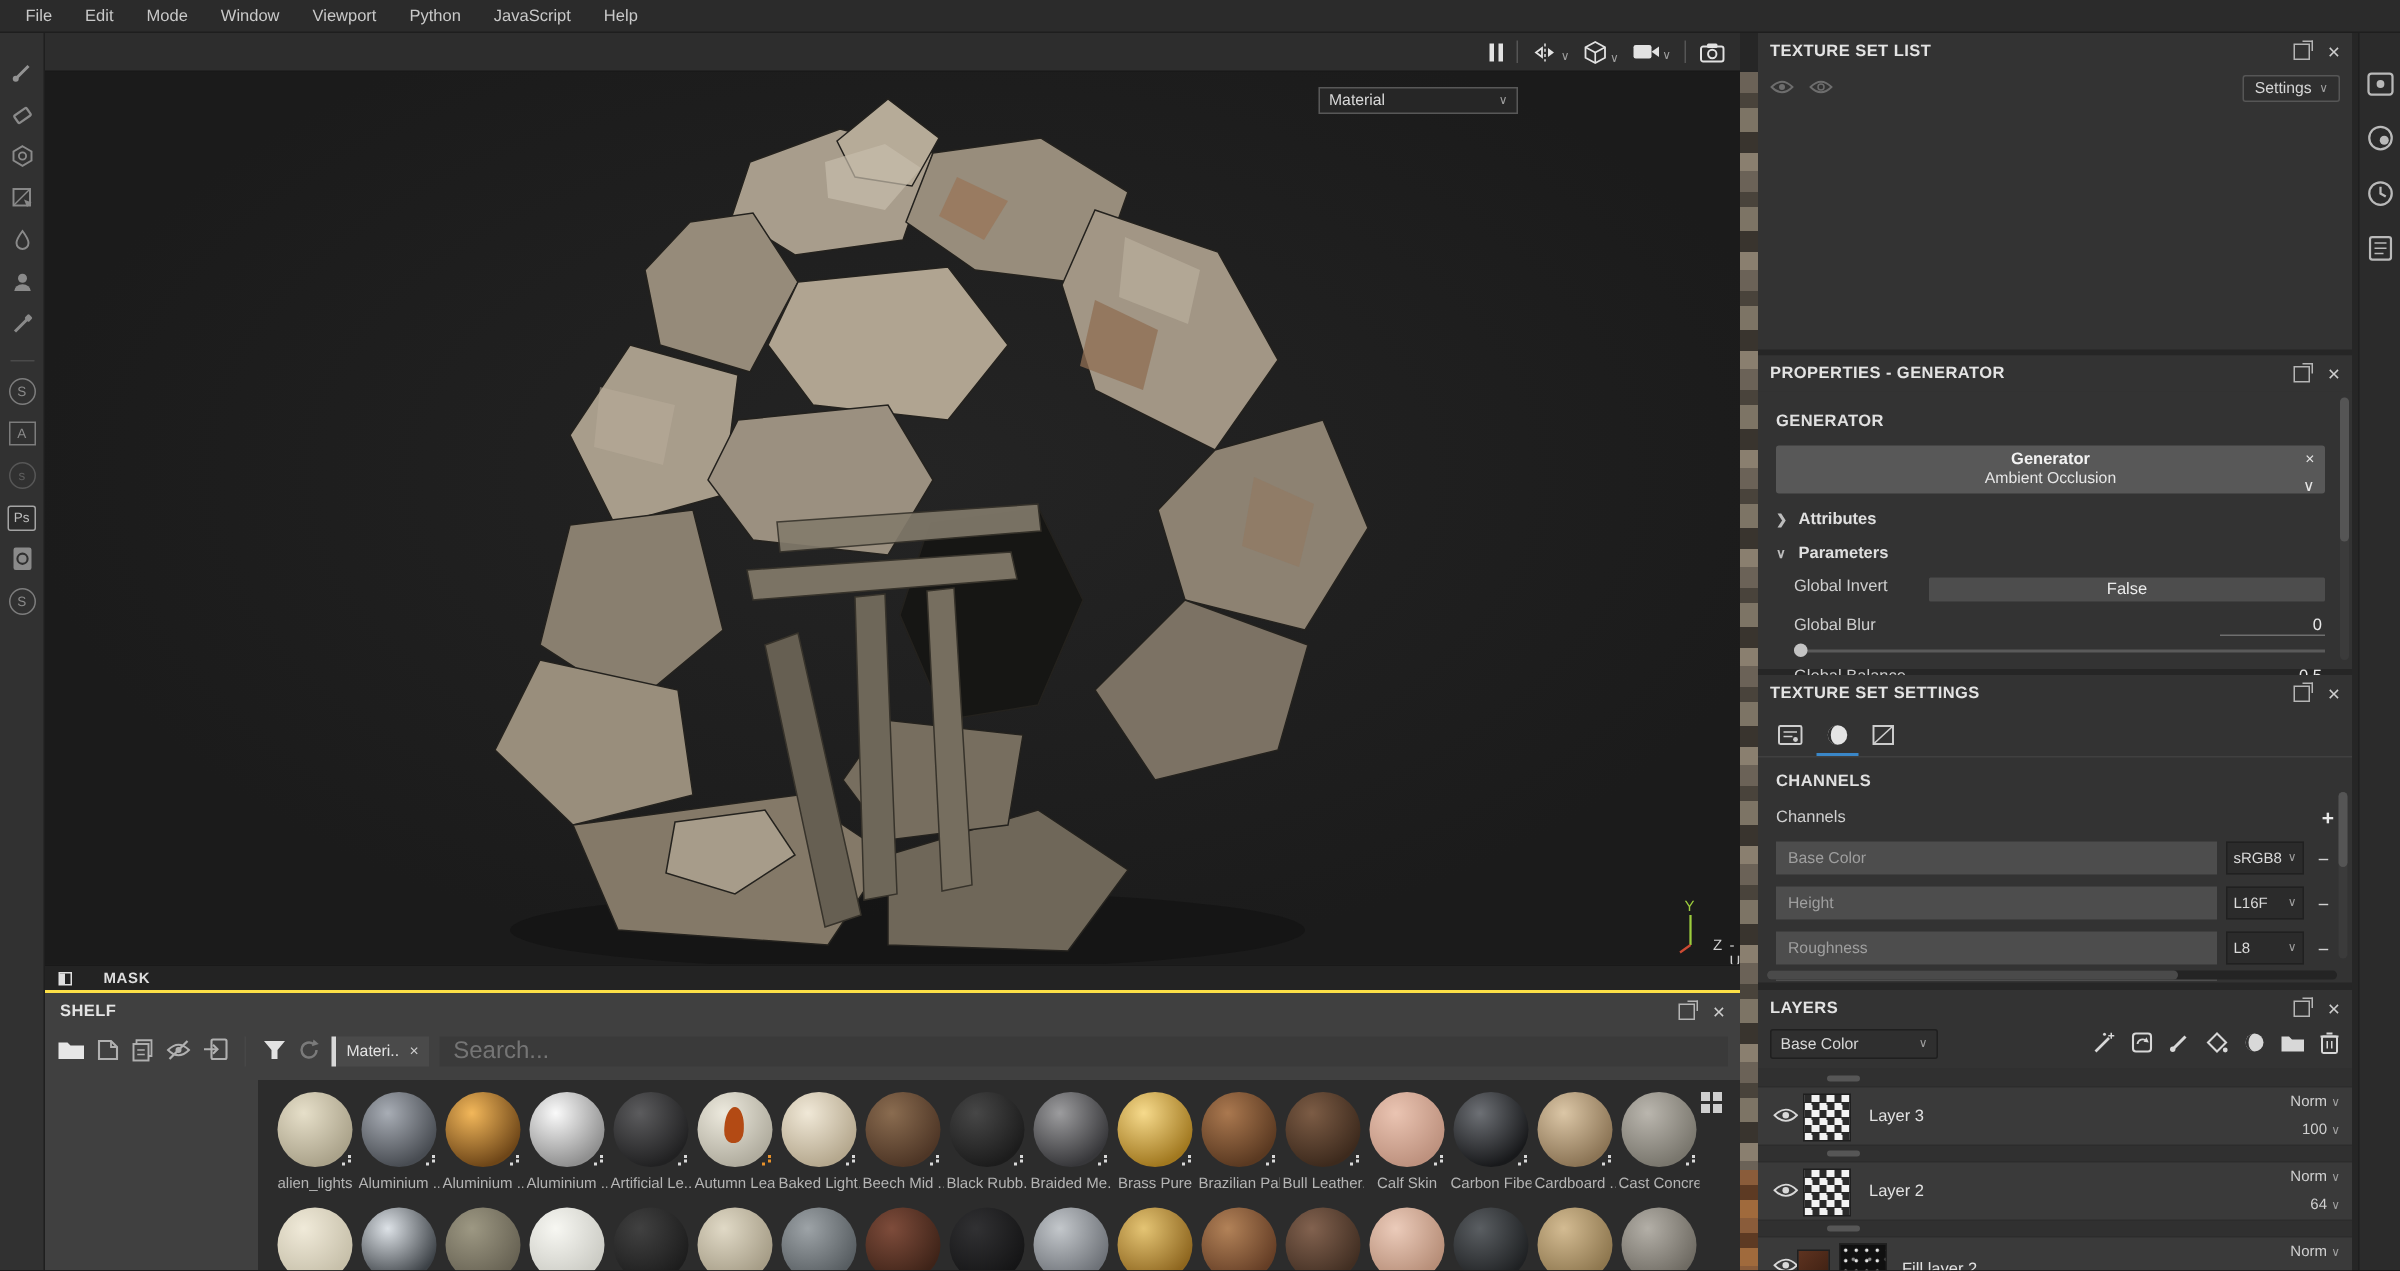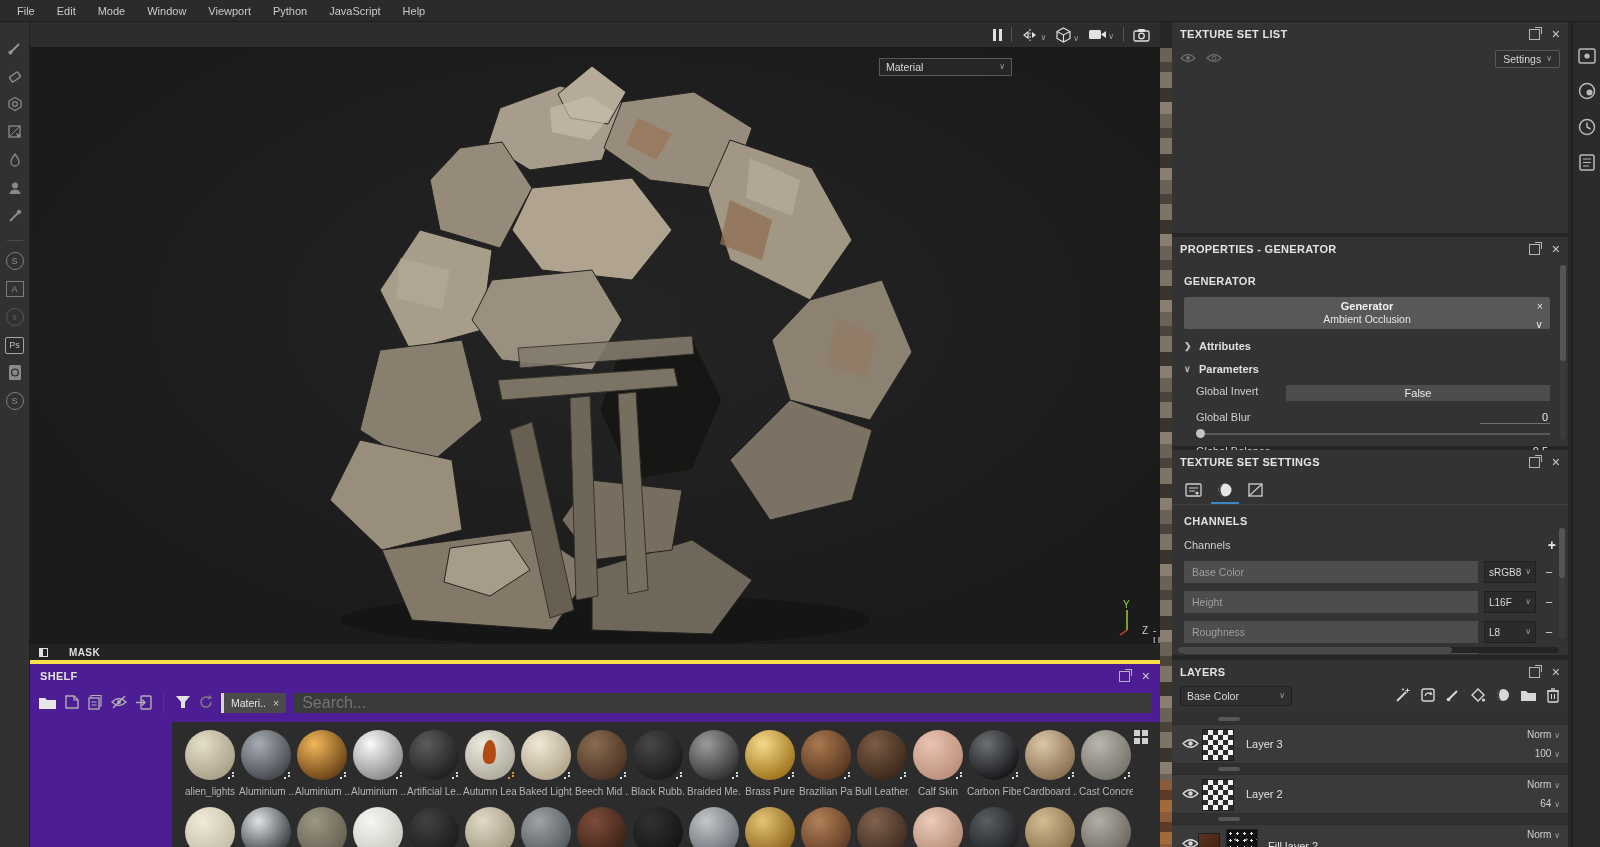--- a/index.html
+++ b/index.html
@@ -127,21 +127,21 @@
 .fill-thumb2{position:absolute;left:54px;top:4px;width:32px;height:32px;border:1px solid #1f1f1f;background-color:#101010;
   background-image:radial-gradient(#e8e8e8 1px,transparent 1.4px),radial-gradient(#8a8a8a 1px,transparent 1.4px);
   background-size:7px 7px,11px 11px;background-position:0 0,3px 4px}
 .fname{position:absolute;left:96px;top:15px;color:#e2e2e2;font-size:11px}
 
 
 .dock{left:1572px;top:22px;width:28px;height:825px;background:#2b2b2b;border-left:1px solid #1f1f1f;
       display:flex;flex-direction:column;align-items:center;padding-top:26px;gap:16px}
 
 
-.shelf{left:30px;top:660px;width:1130px;height:187px;background:#4c1d95;border-top:4px solid #fde047}
+.shelf{left:30px;top:660px;width:1130px;height:187px;background:#404040;border-top:2px solid #fde047}
 .shelf-title{height:24px;display:flex;align-items:center;padding:0 10px}
 .shelf-title b{font-size:11px;color:#e3e3e3;letter-spacing:.3px}
 .shelf-toolbar{height:30px;display:flex;align-items:center;padding:0 8px;gap:7px}
 .st-sep{width:1px;height:20px;background:#474747;margin:0 4px}
 .chip{height:20px;background:#4a4a4a;border-left:3px solid #d8d8d8;display:flex;align-items:center;
       padding:0 7px;gap:7px;color:#e2e2e2;font-size:10.5px}
 .search{flex:1;height:20px;background:#3a3a3a;border:none;outline:none;color:#c9c9c9;
         font-family:Liberation Sans, sans-serif;font-size:16px;padding-left:9px}
 .shelf-body{position:absolute;left:0;right:0;top:58px;bottom:0}
 .shelf-side{position:absolute;left:0;top:0;bottom:0;width:142px;overflow:hidden;padding-top:10px}

